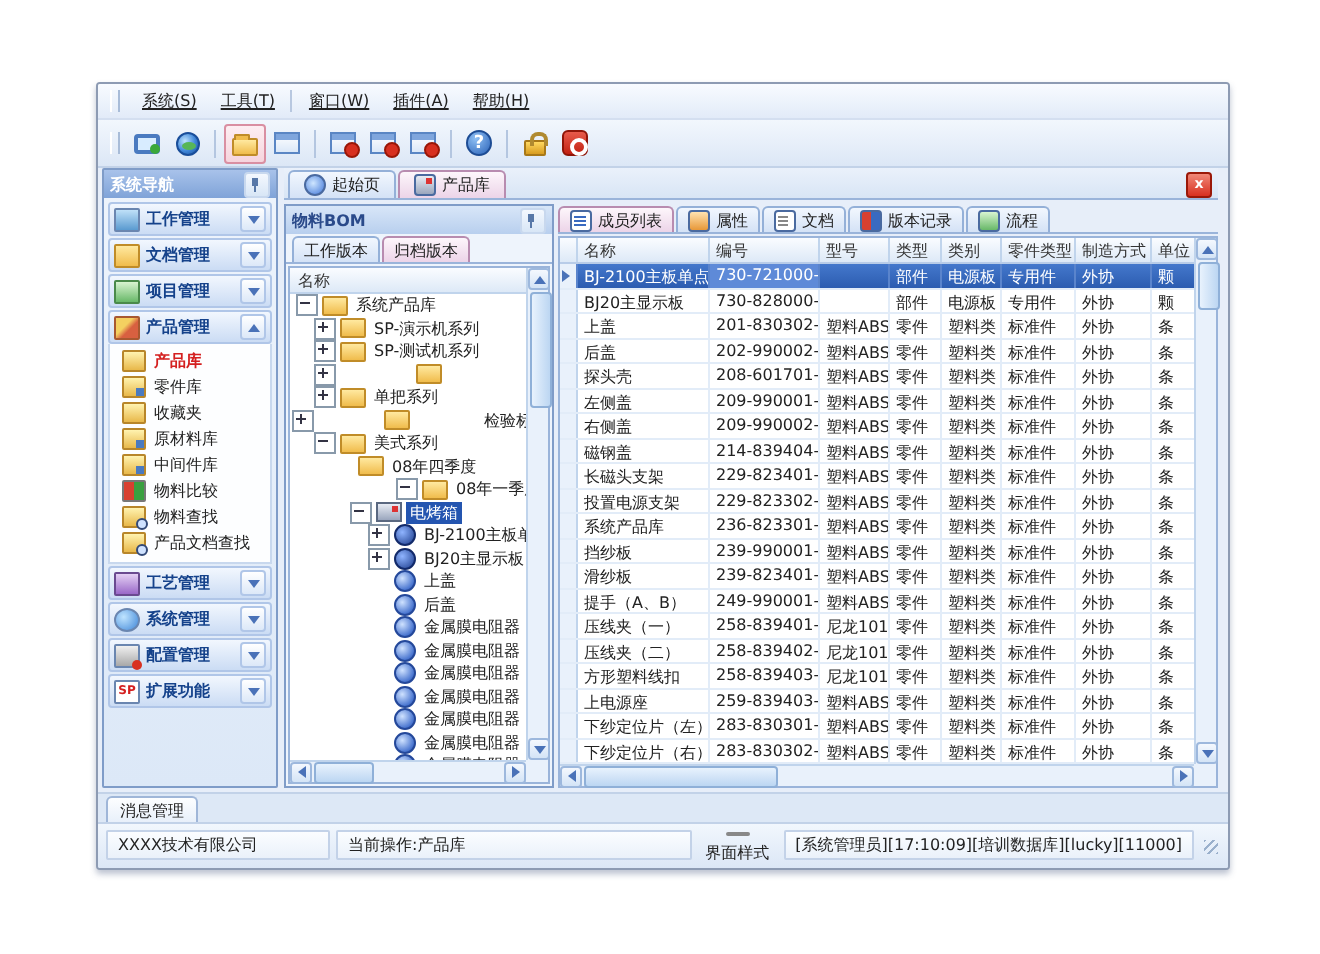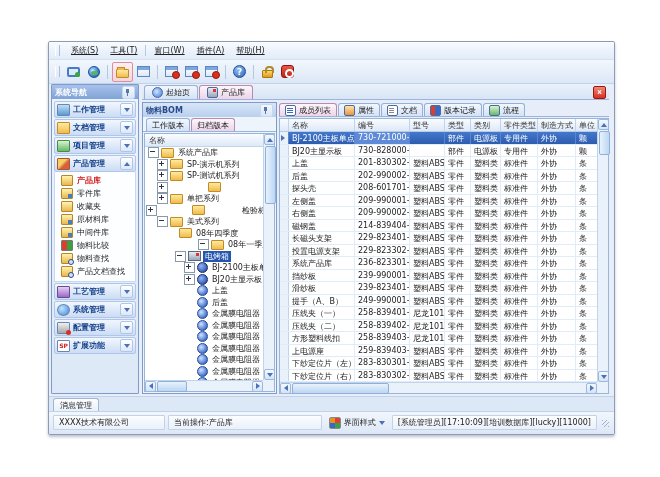--- a/index.html
+++ b/index.html
@@ -162,21 +162,21 @@
   
   .msgrow{height:14px;flex:none;display:flex;align-items:flex-end;background:#dde8f6;padding-left:4px;border-top:1px solid #c2d2e8;}
   .msgtab{height:12px;display:flex;align-items:center;padding:0 6px;border:1px solid #9fb6d8;border-bottom:none;
         border-radius:3px 3px 0 0;background:linear-gradient(#fdfeff,#e8f0fa);white-space:nowrap;}
   .statusbar{height:19px;flex:none;display:flex;align-items:center;gap:3px;padding:1px 4px 2px;
         background:linear-gradient(#f2f7fd,#dce7f6);border-top:1px solid #c2d2e8;}
   .scell{height:13px;display:flex;align-items:center;padding:0 5px;border:1px solid #c3d2e8;border-radius:1px;
         background:linear-gradient(#fbfdff,#eaf1fa);white-space:nowrap;overflow:hidden;}
   .scell.company{width:100px;flex:none;}
   .scell.op{flex:1;justify-content:flex-start;}
-  .stylebtn{height:13px;display:flex;align-items:center;gap:3px;padding:0 4px;border-radius:2px;white-space:nowrap;}
+  .stylebtn{height:13px;display:flex;align-items:center;gap:3px;padding:0 4px;border-radius:2px;white-space:nowrap;flex-direction:column;}
   .g-style{width:10px;height:10px;border-radius:2px;border:1px solid #888;
         background:conic-gradient(#e04030 0 25%,#38a048 0 50%,#3868c8 0 75%,#e89020 0);}
   .gripcorner{width:10px;height:10px;flex:none;position:relative;}
   .gripcorner::after{content:"";position:absolute;right:1px;bottom:1px;width:7px;height:7px;
         background:repeating-linear-gradient(135deg,#9ab0cc 0 1px,transparent 1px 3px);}
 </style>
 </head>
 <body>
 
 <div class="page">

